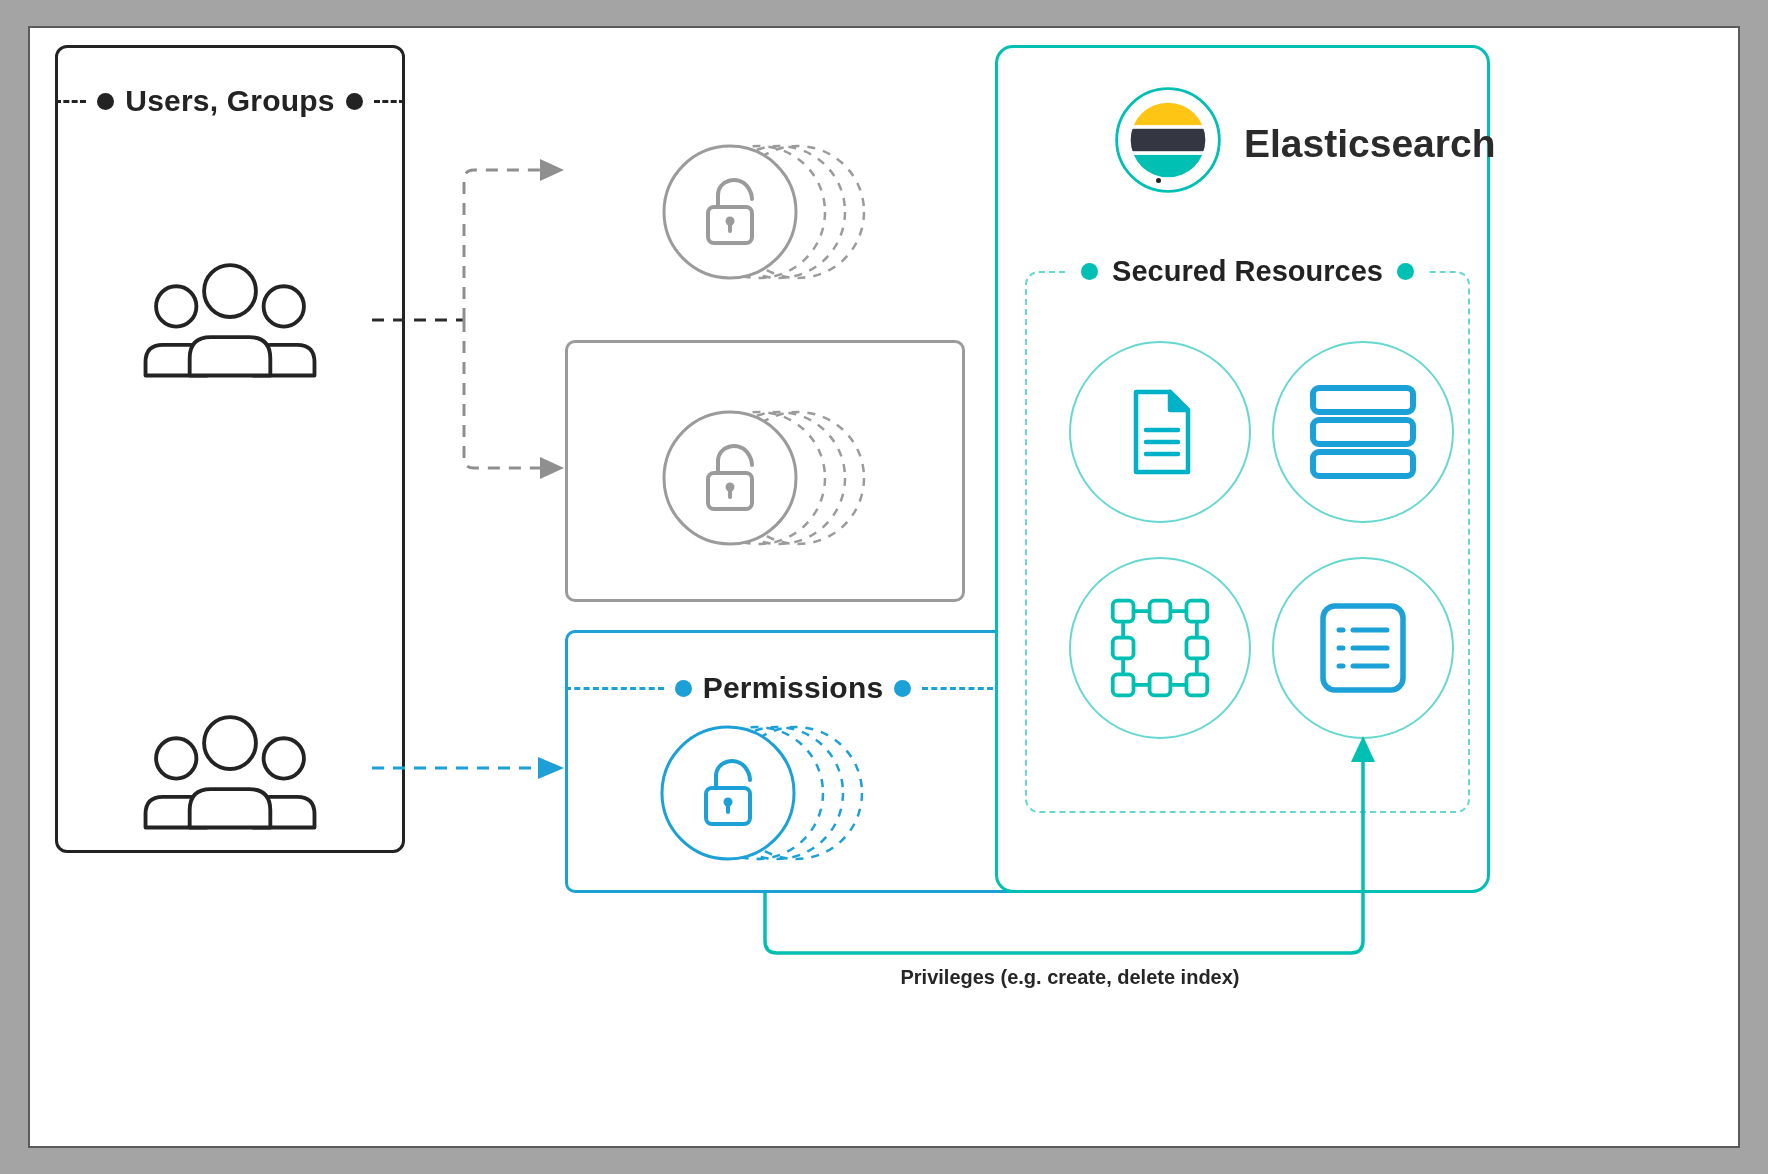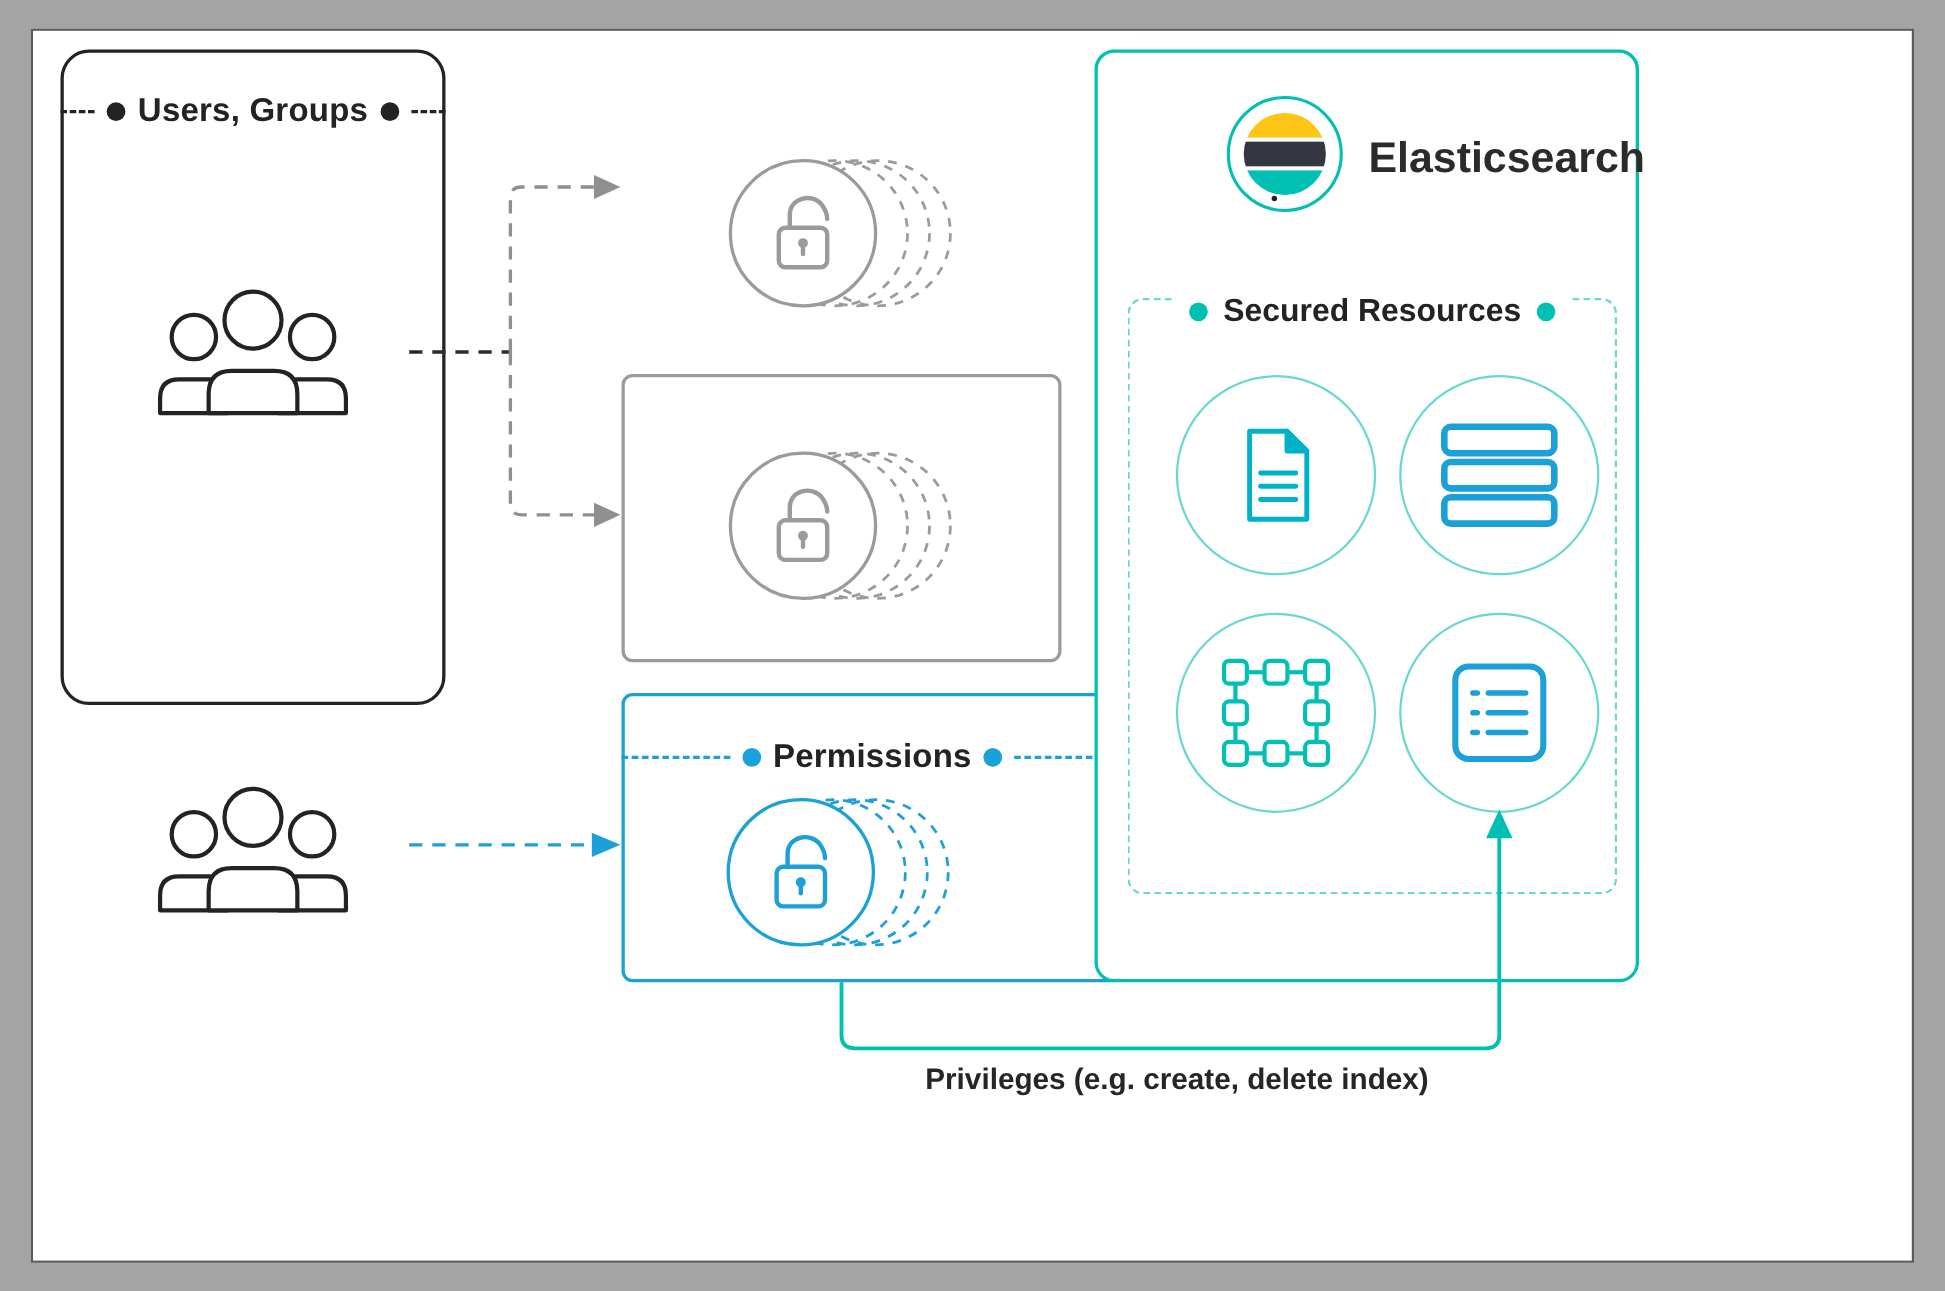--- a/index.html
+++ b/index.html
@@ -1,38 +1,38 @@
 <!DOCTYPE html>
 <html style="--c-ink: #232323; --c-gray: #9b9b9b; --c-blue: #1ba0d7; --c-teal: #00bfb3; --c-teal_light: #66d8cf; --c-doc: #00b2c8; --c-yellow: #fec514; --c-dark: #343741;"><head>
 <meta charset="utf-8">
 <style>
   * { box-sizing: border-box; margin: 0; padding: 0; }
   html,body { background:#a4a4a4; font-family:"Liberation Sans", sans-serif; }
   .canvas { position:relative; width:1768px; height:1174px; background:#a4a4a4; overflow:hidden; }
   .page { position:absolute; left:28px; top:26px; width:1712px; height:1122px; background:#fff; border:2px solid #5a5a5a; }
 
   .box { position:absolute; background:#fff; }
-  .users-box  { left:55px;  top:45px;  width:350px; height:596px; border:3px solid var(--c-ink,#232323); border-radius:26px; }
+  .users-box  { left:55px;  top:45px;  width:350px; height:808px; border:3px solid var(--c-ink,#232323); border-radius:12px; }
   .roles-box1 { left:565px; top:48px;  width:400px; height:262px; border:3px solid var(--c-gray,#9b9b9b); border-radius:10px; }
   .roles-box2 { left:565px; top:340px; width:400px; height:262px; border:3px solid var(--c-gray,#9b9b9b); border-radius:10px; }
   .perm-box   { left:565px; top:630px; width:456px; height:263px; border:3px solid var(--c-blue,#1ba0d7); border-radius:10px; }
   .es-box     { left:995px; top:45px;  width:495px; height:848px; border:3px solid var(--c-teal,#00bfb3); border-radius:18px; }
   .sr-box     { position:absolute; left:1022px; top:268px; width:445px; height:542px;
                 border:2px dashed var(--c-teal_light,#66d8cf); border-radius:14px; }
 
   .box-header { position:absolute; left:-3px; right:-3px; display:flex; align-items:center; }
   .box-header .dash { flex:1; border-top:3px dashed currentColor; }
   .box-header .dot  { width:17px; height:17px; border-radius:50%; background:currentColor; margin:0 11px; flex:none; }
   .box-header .hlabel { font-size:30px; font-weight:700; color:var(--c-ink,#232323); letter-spacing:.2px; white-space:nowrap; }
   .users-header { top:36px; color:var(--c-ink,#232323); }
   .roles-header { top:34px; color:#8f8f8f; }
   .perm-header  { top:38px; color:var(--c-blue,#1ba0d7); }
 
   .sr-header { position:absolute; top:-18px; left:0; right:0; display:flex; justify-content:center; }
-  .sr-header .wrap { display:flex; align-items:center; gap:14px; background:#fff; padding:0 12px;margin-top:12px; }
+  .sr-header .wrap { display:flex; align-items:center; gap:14px; background:#fff; padding:0 12px; }
   .sr-header .dot { width:17px; height:17px; border-radius:50%; background:var(--c-teal,#00bfb3); flex:none; }
   .sr-header .hlabel { font-size:29px; font-weight:700; color:var(--c-ink,#232323); white-space:nowrap; }
 
   .people { position:absolute; width:192px; height:128px; }
   .people-top { left:134px; top:252px; }
   .people-bottom { left:134px; top:704px; }
 
   .padlock { position:absolute; width:250px; height:150px; }
   .padlock.gray { --pl:#9b9b9b; }
   .padlock.blue { --pl:var(--c-blue,#1ba0d7); }
@@ -54,21 +54,21 @@
   .arrows { position:absolute; left:0; top:0; width:1768px; height:1174px; pointer-events:none; }
   .dash-black { stroke:#2b2b2b; stroke-width:3; fill:none; stroke-dasharray:12 9; }
   .dash-gray  { stroke:#8f8f8f; stroke-width:3; fill:none; stroke-dasharray:12 9; }
   .dash-blue  { stroke:var(--c-blue,#1ba0d7); stroke-width:3; fill:none; stroke-dasharray:12 9; }
   .solid-teal { stroke:var(--c-teal,#00bfb3); stroke-width:3.5; fill:none; }
   .fill-gray  { fill:#8f8f8f; }
   .fill-blue  { fill:var(--c-blue,#1ba0d7); }
   .fill-teal  { fill:var(--c-teal,#00bfb3); }
 
   .caption { position:absolute; left:720px; top:966px; width:700px; text-align:center;
-             font-size:27px; font-weight:700; color:#262626; }
+             font-size:20px; font-weight:700; color:#262626; }
 </style>
 </head>
 <body>
 
 <div class="canvas">
   <div class="page"></div>
 
   <div class="box users-box">
     <div class="box-header users-header">
       <span class="dash"></span>

